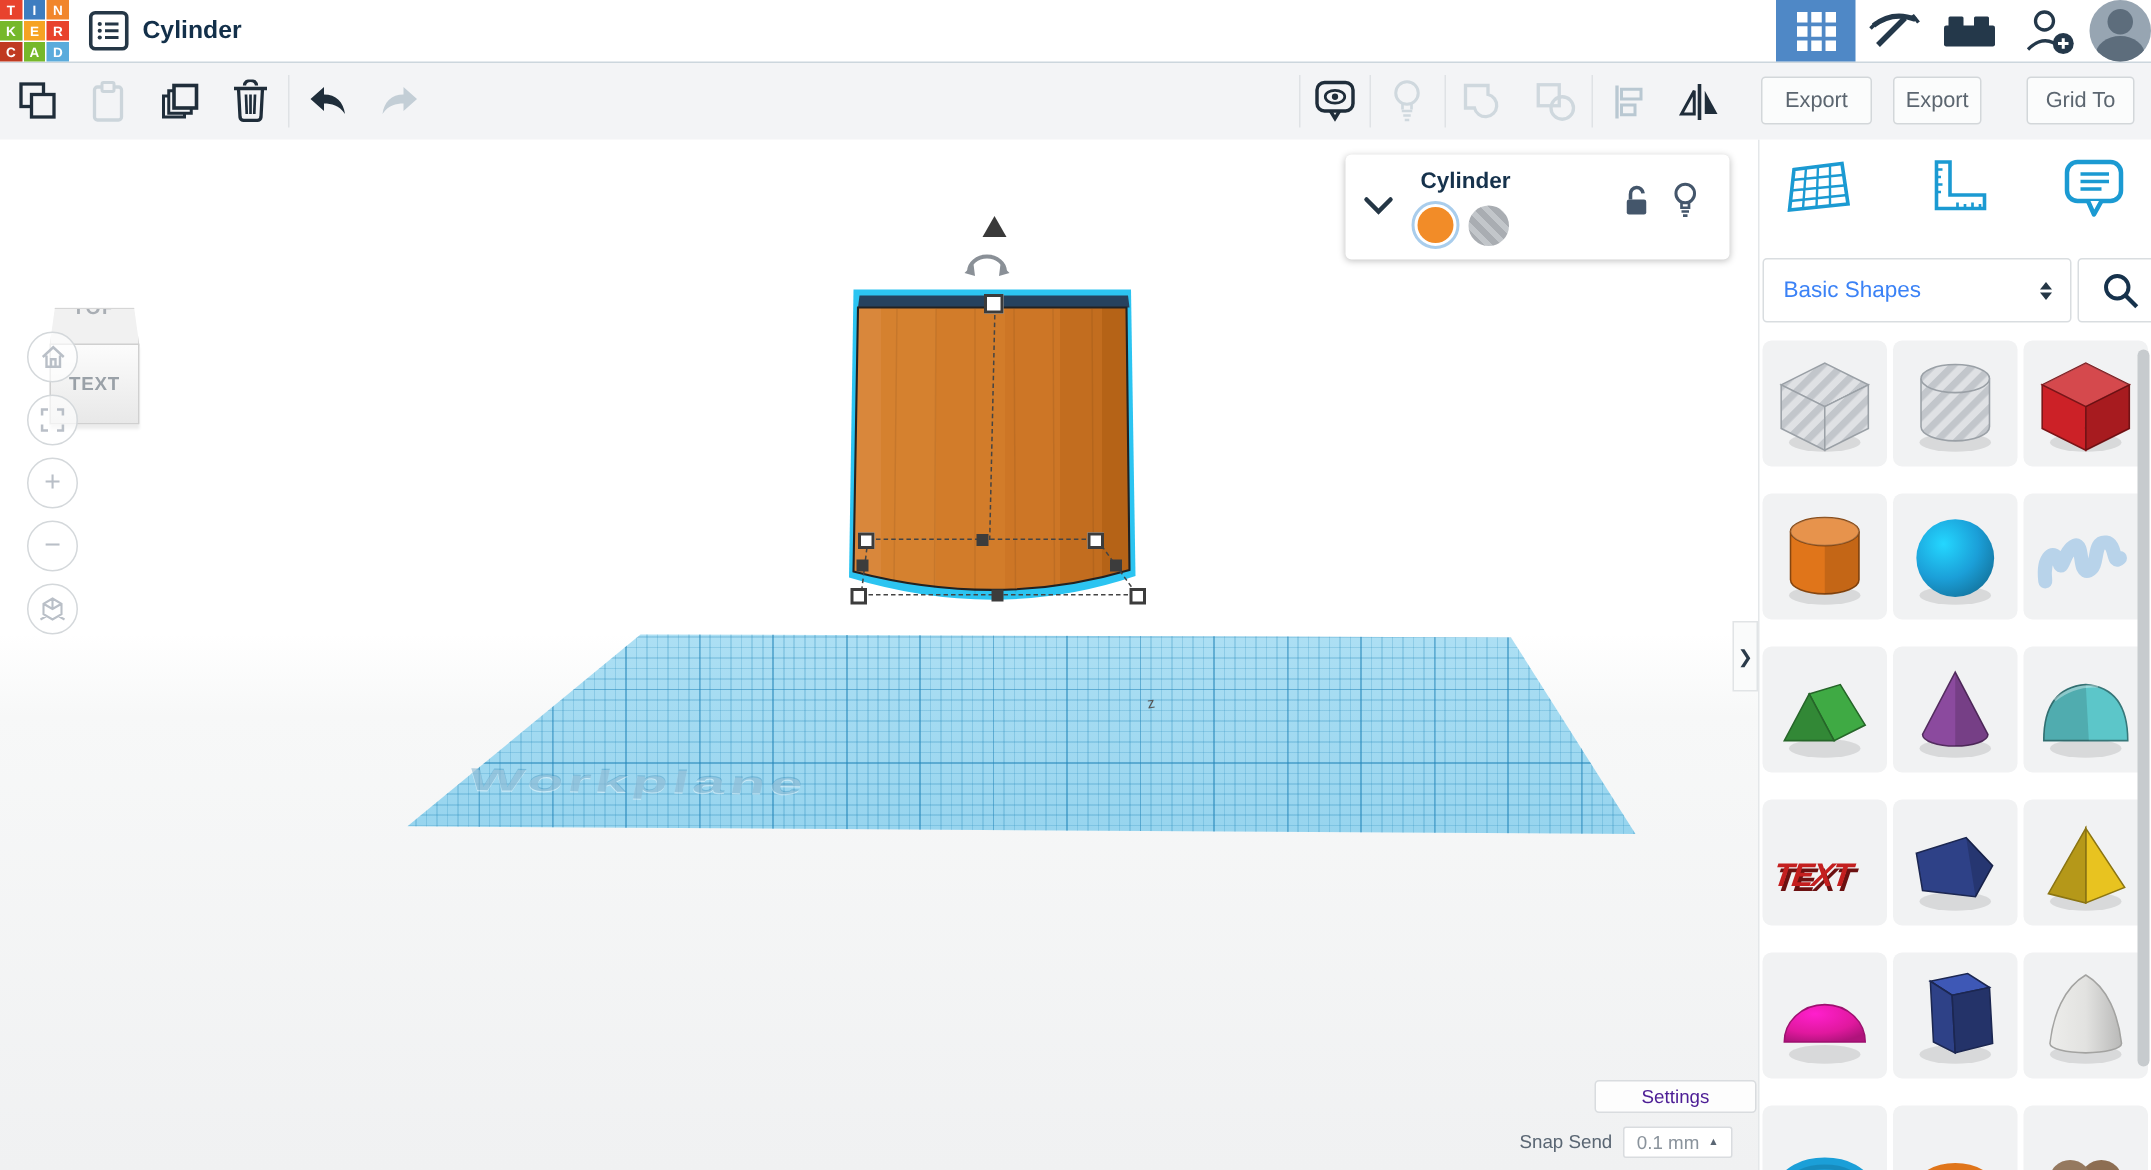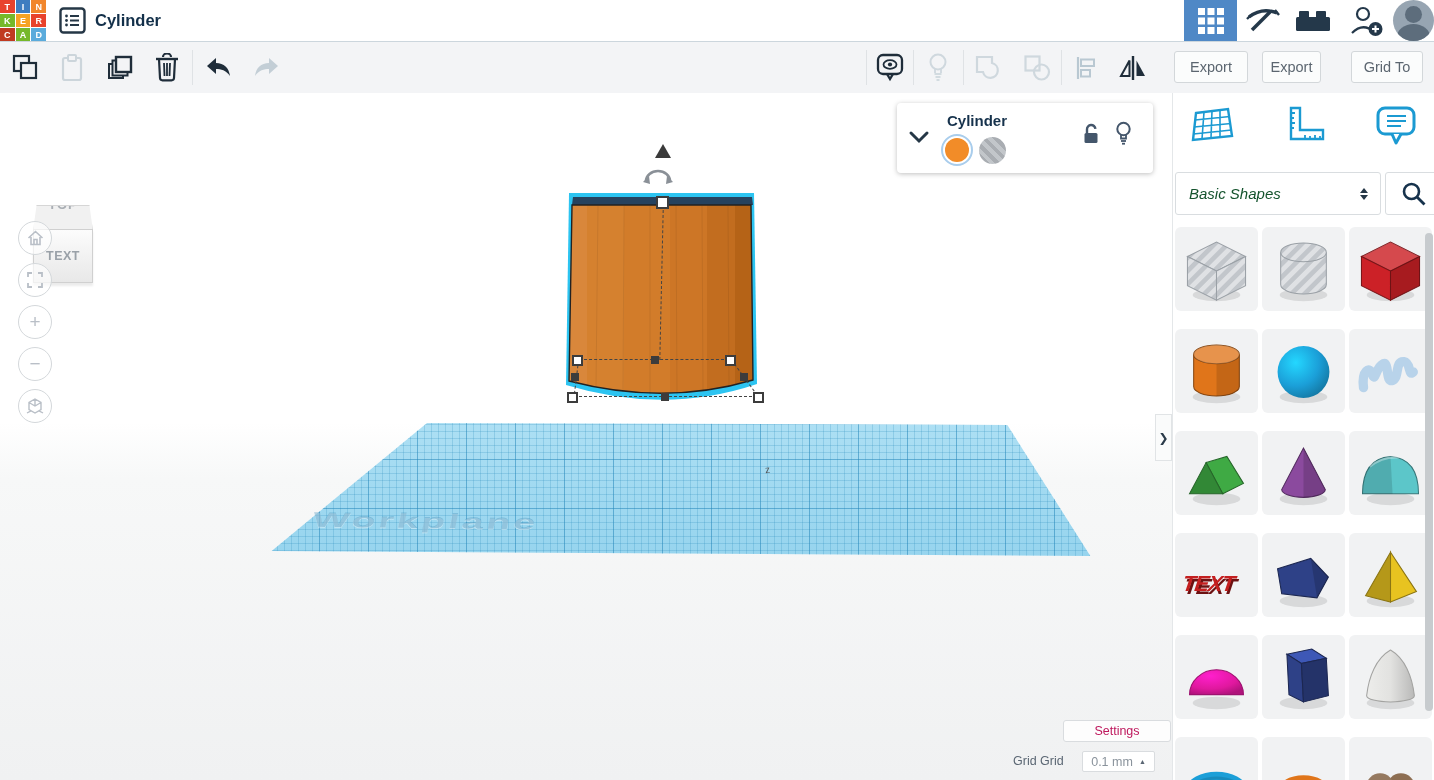--- a/index.html
+++ b/index.html
@@ -58,30 +58,30 @@
   .panel .ttl{position:absolute;left:50px;top:9px;font-size:15px;font-weight:600;color:#16324c;}
   .sw-ring{position:absolute;left:44px;top:31px;width:32px;height:32px;border-radius:50%;border:2px solid #a9cdec;box-sizing:border-box;cursor:pointer;}
   .sw-ring .sw{position:absolute;left:2px;top:2px;width:24px;height:24px;border-radius:50%;}
   .sw-striped{position:absolute;left:82px;top:34px;width:27px;height:27px;border-radius:50%;cursor:pointer;background:repeating-linear-gradient(45deg,#c2c6ca 0 4px,#a9adb2 4px 8px);}
   .chev{position:absolute;left:11px;top:27px;cursor:pointer;}
 
   
   .collapse-tab{position:absolute;left:1155px;top:321px;width:17px;height:47px;background:#fafbfb;border:1px solid #e1e4e6;box-sizing:border-box;display:flex;align-items:center;justify-content:center;font-size:12px;color:#2b3b4a;cursor:pointer;}
 
   
-  .settings-btn{position:absolute;left:1063px;top:627px;width:108px;height:22px;background:#fdfdfd;border:1px solid #d9dcdf;border-radius:3px;color:#be185d;font-size:12.5px;display:flex;align-items:center;justify-content:center;cursor:pointer;box-sizing:border-box;}
+  .settings-btn{position:absolute;left:1063px;top:627px;width:108px;height:22px;background:#fdfdfd;border:1px solid #d9dcdf;border-radius:3px;color:#4c1d95;font-size:12.5px;display:flex;align-items:center;justify-content:center;cursor:pointer;box-sizing:border-box;}
   .snap-label{position:absolute;left:1013px;top:661px;font-size:12.5px;color:#5a6673;}
   .snap-dd{position:absolute;left:1082px;top:658px;width:73px;height:21px;background:#fff;border:1px solid #d9dcdf;border-radius:2px;color:#8a939c;font-size:12.5px;display:flex;align-items:center;justify-content:center;gap:6px;cursor:pointer;box-sizing:border-box;}
   .snap-dd .up{font-size:7px;color:#5a6673;}
 
   
   .sidebar{position:absolute;left:1172px;top:93px;width:262px;height:687px;background:#fff;border-left:1px solid #e4e7e9;box-sizing:border-box;}
   .sb-ic{position:absolute;top:12px;cursor:pointer;}
   .dd{position:absolute;left:2px;top:79px;width:206px;height:43px;background:#fff;border:1px solid #d9dde0;border-radius:3px;box-sizing:border-box;display:flex;align-items:center;cursor:pointer;}
-  .dd .val{margin-left:13px;font-size:15px;color:#14532d;flex:1;font-style:italic;}
+  .dd .val{margin-left:13px;font-size:15px;color:#3b82f6;flex:1;}
   .dd .arrows{margin-right:12px;display:flex;flex-direction:column;gap:2px;}
   .dd .arrows i{width:0;height:0;border-left:4.5px solid transparent;border-right:4.5px solid transparent;}
   .dd .arrows .a-up{border-bottom:5px solid #253746;}
   .dd .arrows .a-dn{border-top:5px solid #253746;}
   .search-btn{position:absolute;left:212px;top:79px;width:58px;height:43px;background:#fff;border:1px solid #d9dde0;border-radius:3px;box-sizing:border-box;display:flex;align-items:center;justify-content:center;cursor:pointer;}
   .gallery{position:absolute;left:0;top:0;width:262px;height:687px;}
   .stile{position:absolute;width:83px;height:84px;background:#f1f2f3;border-radius:6px;cursor:pointer;}
   .stile svg{width:100%;height:100%;display:block;}
   .sb-thumb{position:absolute;left:252px;top:140px;width:8px;height:478px;background:#c7cbce;border-radius:4px;cursor:pointer;}
 </style>
@@ -361,21 +361,21 @@
           <path d="M6,14 v3.5 h5 V14" fill="none" stroke="#44566b" stroke-width="1.8"></path>
           <line x1="6" y1="20" x2="11" y2="20" stroke="#44566b" stroke-width="1.8"></line>
           <line x1="7" y1="22.7" x2="10" y2="22.7" stroke="#44566b" stroke-width="1.8"></line>
         </svg>
       </div>
     </div>
 
     <div class="collapse-tab">❯</div>
 
     <div class="settings-btn">Settings</div>
-    <div class="snap-label">Grid Grid</div>
+    <div class="snap-label">Snap Send</div>
     <div class="snap-dd">
       <span>0.1 mm</span>
       <span class="up">▲</span>
     </div>
   </div>
 
   <div class="sidebar">
     <div class="sb-ic" style="left:16px">
       <svg width="46" height="42" viewBox="0 0 46 42">
         <path d="M7,8 L39,4 L43,31 L4,35 Z" fill="none" stroke="#1b9ad2" stroke-width="2.4"></path>

